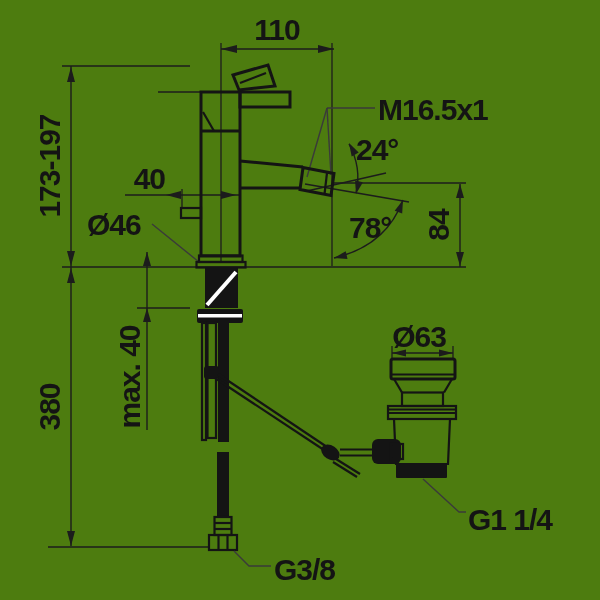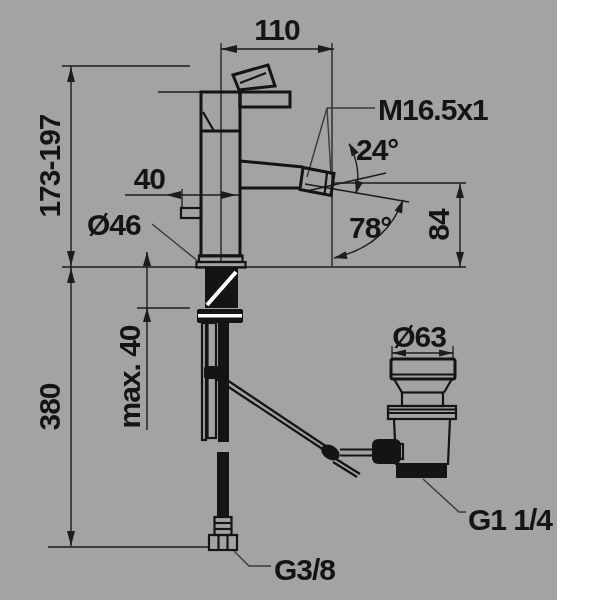--- a/index.html
+++ b/index.html
@@ -6,23 +6,23 @@
     margin: 0;
     padding: 0;
     background: #ffffff;
     width: 600px;
     height: 600px;
     overflow: hidden;
     font-family: "Liberation Sans", sans-serif;
   }
   .stage {
     position: relative;
-    width: 557px;
+    width: 600px;
     height: 600px;
-    background: #a3a3a3;
+    background: #4d7c0f;
   }
   svg { display: block; }
   .dim-line   { stroke: #1c1c1c; stroke-width: 1.4; fill: none; }
   .thin-line  { stroke: #1c1c1c; stroke-width: 1.3; fill: none; }
   .leader     { stroke: #3a3a3a; stroke-width: 1.4; fill: none; }
   .fix-heavy  { stroke: #141414; stroke-width: 3;   fill: none; stroke-linejoin: miter; }
   .fix-med    { stroke: #141414; stroke-width: 2.2; fill: none; }
   .fill-black { fill: #141414; stroke: none; }
   .arrow      { fill: #1c1c1c; stroke: none; }
   .dim-text {

